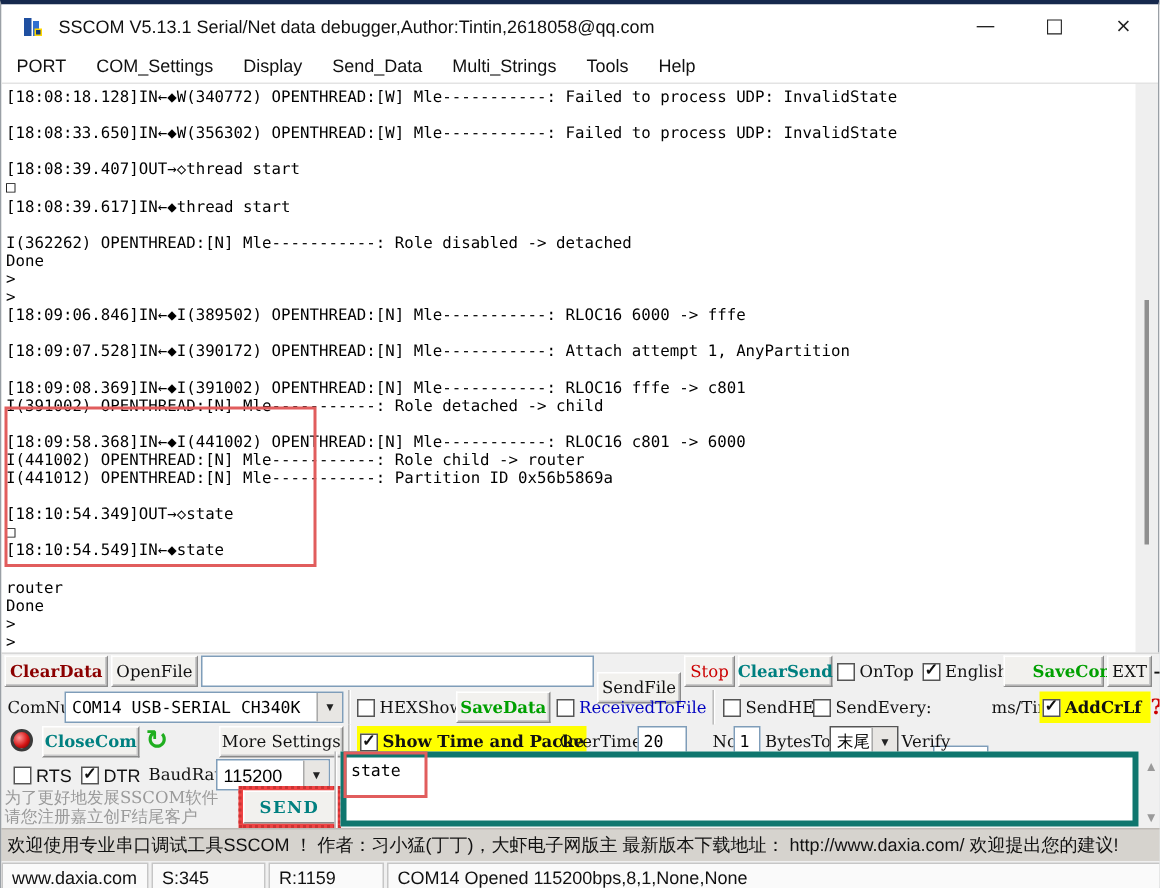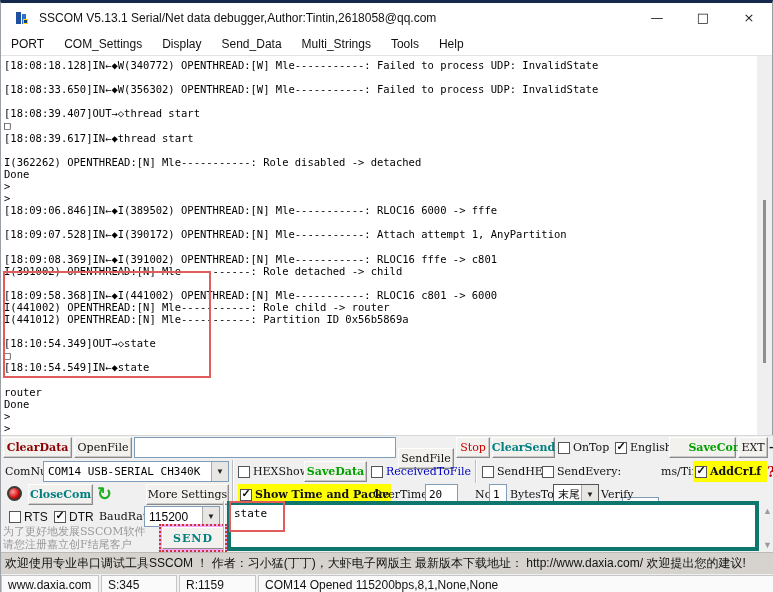--- a/index.html
+++ b/index.html
@@ -40,21 +40,21 @@
   .cb.checked .box::after { content:"✓"; margin-top:-2px; }
   .cb.yellow { background:#ffff00; }
   .cb.blue-label { color:#0000c0; }
   .combo { background:#fff; border:1px solid #7f9db9; height:21px; display:flex; align-items:center; }
   .combo .val { flex:1; padding:0 4px; font-size:11px; font-family:"DejaVu Sans Mono", monospace; overflow:hidden; white-space:nowrap; }
   .combo .dd { width:17px; height:100%; background:#e8e6e3; border-left:1px solid #aaa; display:flex; align-items:center; justify-content:center; font-size:8px; color:#222; }
   .lbl { display:flex; align-items:center; height:21px; font-family:"DejaVu Serif", serif; color:#111; }
   .vsep { position:absolute; width:2px; background:#dcdcdc; border-left:1px solid #bdbdbd; border-right:1px solid #fff; }
   .led { width:15px; height:15px; border-radius:50%; background:radial-gradient(circle at 35% 35%, #ff9a9a, #d51616 55%, #5e0000 95%); border:2px solid #3a3a3a; }
   .refresh-icon { color:#1fae1f; font-size:18px; font-weight:bold; font-family:"DejaVu Sans", sans-serif; line-height:20px; }
-  #send-btn { border:2px dotted #cc3333; padding:1px; background:#f0abfc; }
+  #send-btn { border:2px dotted #cc3333; padding:1px; background:#ef4444; }
   #send-btn .inner { width:100%; height:100%; display:flex; align-items:center; justify-content:center; background:#f2f1ee; border:1px solid #8a8a8a; border-top-color:#fff; border-left-color:#fff; color:#008080; font-weight:bold; font-family:"DejaVu Serif", serif; letter-spacing:1px; }
   #send-area { background:#fff; border:4px solid #0f766e; font-family:"DejaVu Sans Mono", monospace; font-size:11px; padding:2px 3px; resize:none; outline:none; }
   .promo { font-size:11px; color:#9a9a9a; line-height:13px; font-family:"DejaVu Serif", serif; }
   .qmark { color:#cc0000; font-weight:bold; font-family:"DejaVu Serif", serif; font-size:14px; }
   .scroll-arrow { color:#9a9a9a; font-size:9px; text-align:center; width:13px; }
 
   
   #banner { position:absolute; left:0; top:549px; width:773px; height:22px; background:#d6d3ce; border-top:1px solid #bdbab5; display:flex; align-items:center; padding-left:4px; font-size:12px; color:#111; white-space:nowrap; overflow:hidden; }
 
   

